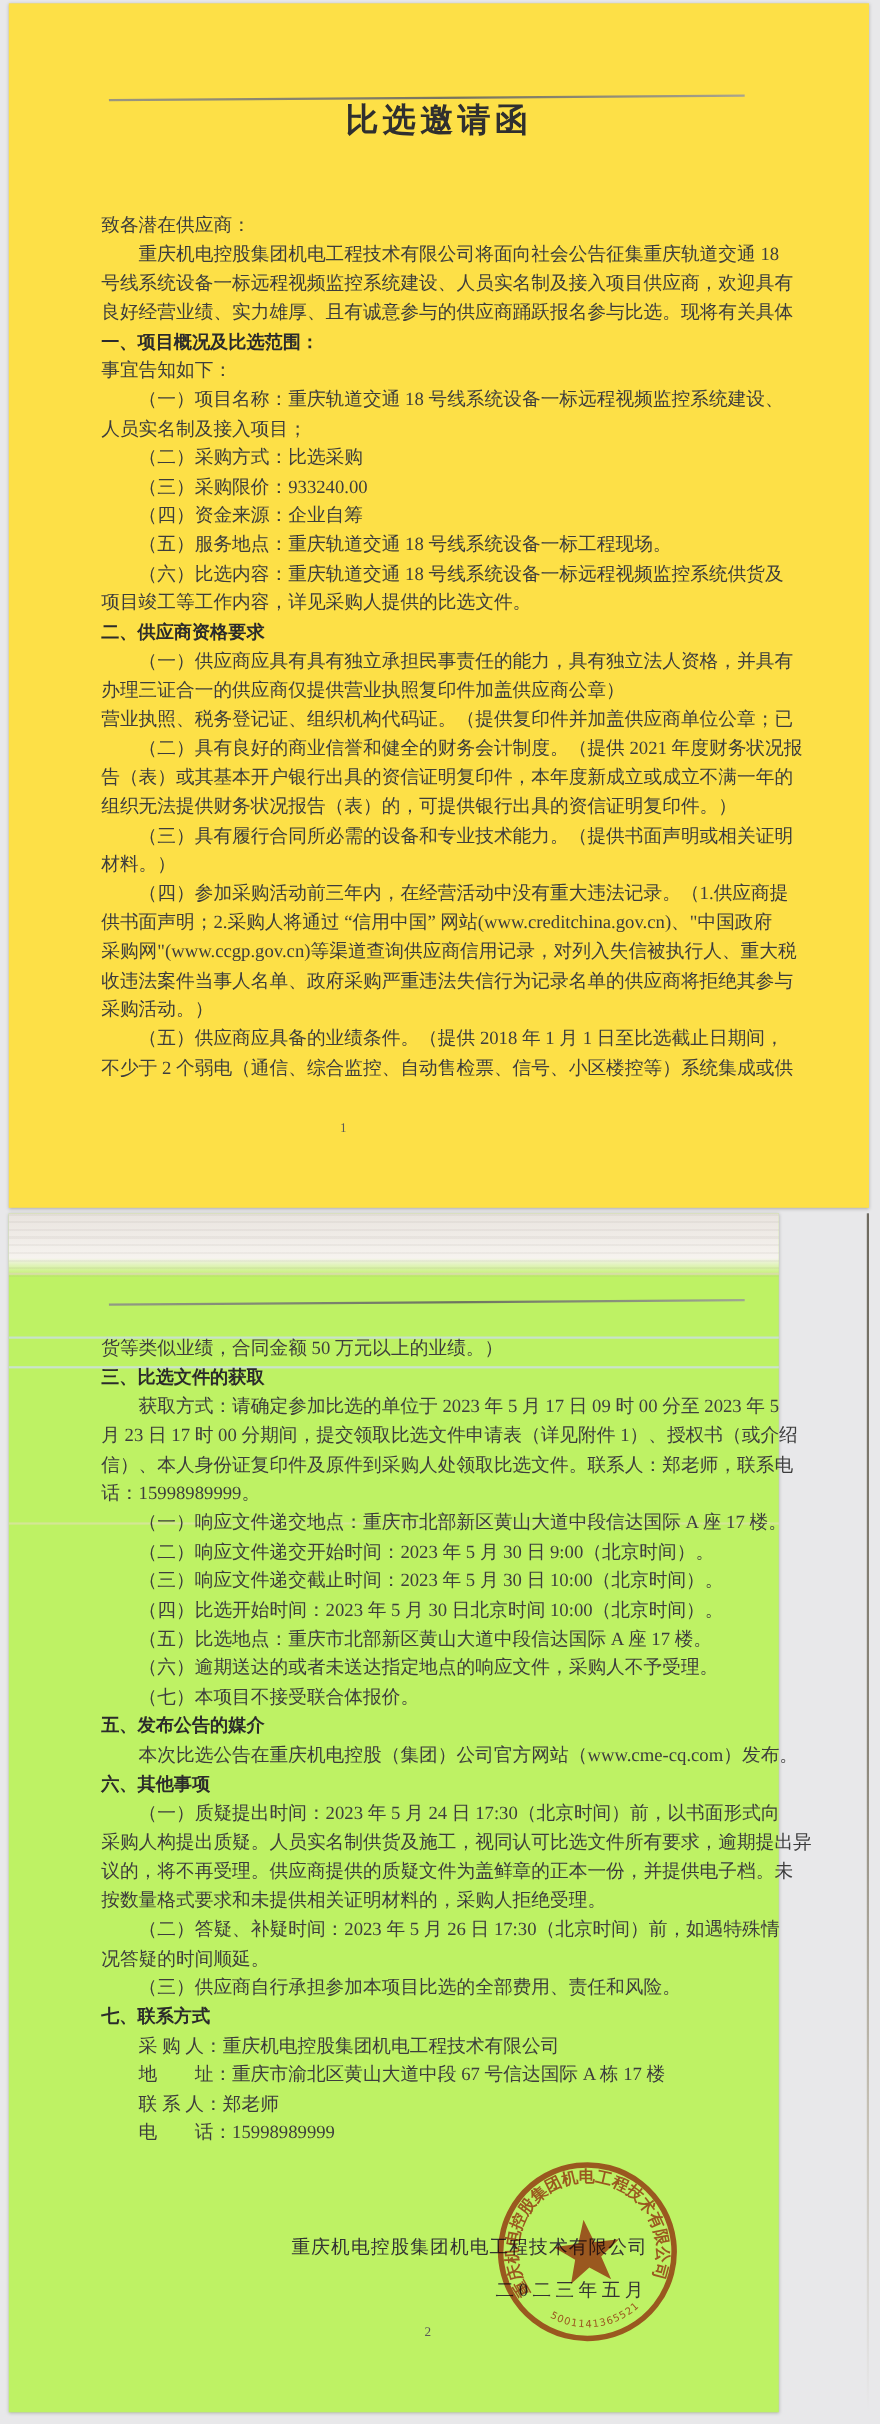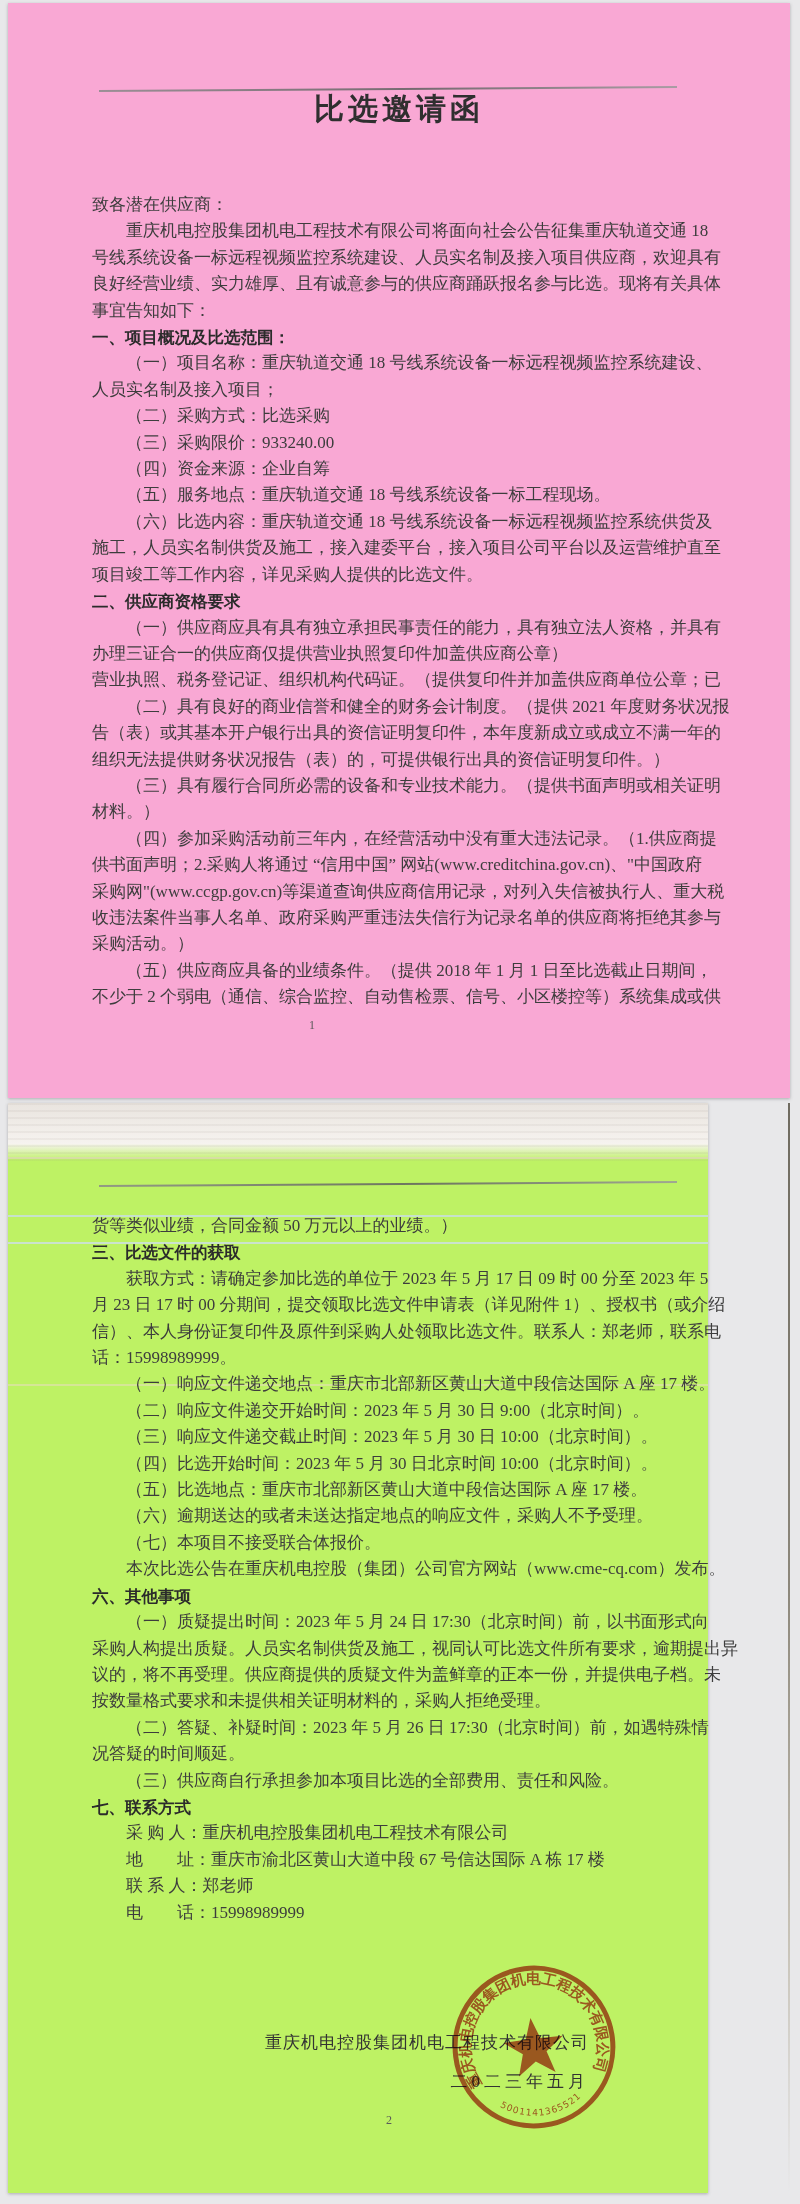--- a/index.html
+++ b/index.html
@@ -2,21 +2,21 @@
 <html><head>
 <meta charset="utf-8">
 <style>
   html,body { margin:0; padding:0; background:#e8e8ea; }
   .stage {
     position:relative; width:800px; height:2204px; margin:0 auto;
     background:#e8e8ea; overflow:hidden;
     font-family:"Liberation Serif","DejaVu Serif",serif;
   }
   .page {
-    position:absolute; background:#f9a8d4;
+    position:absolute; background:#fde047;
     box-shadow:0 1px 3px rgba(60,60,70,.35);
   }
   .page1 { left:8px; top:3px; width:782px; height:1095px; }
   .page2 { left:8px; top:1103px; width:700px; height:1090px; background:#bef264; }
 
   .doc-title {
     position:absolute; top:86px; left:0; width:100%; margin:0;
     text-align:center; font-weight:800; font-size:30px; letter-spacing:4px;
     color:#2f2f2f; font-family:"Liberation Serif","DejaVu Serif",serif;
   }
@@ -81,30 +81,29 @@
 <div class="stage">
 
   <div class="page page1">
     <div class="fold-line fold1"></div>
     <h1 class="doc-title">比选邀请函</h1>
     <div class="textflow p1flow">
         <div class="tline">致各潜在供应商：</div>
         <div class="tline ind">重庆机电控股集团机电工程技术有限公司将面向社会公告征集重庆轨道交通 18</div>
         <div class="tline">号线系统设备一标远程视频监控系统建设、人员实名制及接入项目供应商，欢迎具有</div>
         <div class="tline">良好经营业绩、实力雄厚、且有诚意参与的供应商踊跃报名参与比选。现将有关具体</div>
+        <div class="tline hline">一、项目概况及比选范围：</div>
         <div class="tline">事宜告知如下：</div>
-        <div class="tline hline">一、项目概况及比选范围：</div>
         <div class="tline ind">（一）项目名称：重庆轨道交通 18 号线系统设备一标远程视频监控系统建设、</div>
         <div class="tline">人员实名制及接入项目；</div>
         <div class="tline ind">（二）采购方式：比选采购</div>
         <div class="tline ind">（三）采购限价：933240.00</div>
         <div class="tline ind">（四）资金来源：企业自筹</div>
         <div class="tline ind">（五）服务地点：重庆轨道交通 18 号线系统设备一标工程现场。</div>
         <div class="tline ind">（六）比选内容：重庆轨道交通 18 号线系统设备一标远程视频监控系统供货及</div>
-        <div class="tline">施工，人员实名制供货及施工，接入建委平台，接入项目公司平台以及运营维护直至</div>
         <div class="tline">项目竣工等工作内容，详见采购人提供的比选文件。</div>
         <div class="tline hline">二、供应商资格要求</div>
         <div class="tline ind">（一）供应商应具有具有独立承担民事责任的能力，具有独立法人资格，并具有</div>
         <div class="tline">办理三证合一的供应商仅提供营业执照复印件加盖供应商公章）</div>
         <div class="tline">营业执照、税务登记证、组织机构代码证。（提供复印件并加盖供应商单位公章；已</div>
         <div class="tline ind">（二）具有良好的商业信誉和健全的财务会计制度。（提供 2021 年度财务状况报</div>
         <div class="tline">告（表）或其基本开户银行出具的资信证明复印件，本年度新成立或成立不满一年的</div>
         <div class="tline">组织无法提供财务状况报告（表）的，可提供银行出具的资信证明复印件。）</div>
         <div class="tline ind">（三）具有履行合同所必需的设备和专业技术能力。（提供书面声明或相关证明</div>
         <div class="tline">材料。）</div>
@@ -135,20 +134,21 @@
         <div class="tline">月 23 日 17 时 00 分期间，提交领取比选文件申请表（详见附件 1）、授权书（或介绍</div>
         <div class="tline">信）、本人身份证复印件及原件到采购人处领取比选文件。联系人：郑老师，联系电</div>
         <div class="tline">话：15998989999。</div>
         <div class="tline ind">（一）响应文件递交地点：重庆市北部新区黄山大道中段信达国际 A 座 17 楼。</div>
         <div class="tline ind">（二）响应文件递交开始时间：2023 年 5 月 30 日 9:00（北京时间）。</div>
         <div class="tline ind">（三）响应文件递交截止时间：2023 年 5 月 30 日 10:00（北京时间）。</div>
         <div class="tline ind">（四）比选开始时间：2023 年 5 月 30 日北京时间 10:00（北京时间）。</div>
         <div class="tline ind">（五）比选地点：重庆市北部新区黄山大道中段信达国际 A 座 17 楼。</div>
         <div class="tline ind">（六）逾期送达的或者未送达指定地点的响应文件，采购人不予受理。</div>
         <div class="tline ind">（七）本项目不接受联合体报价。</div>
+        <div class="tline hline">五、发布公告的媒介</div>
         <div class="tline ind">本次比选公告在重庆机电控股（集团）公司官方网站（www.cme-cq.com）发布。</div>
         <div class="tline hline">六、其他事项</div>
         <div class="tline ind">（一）质疑提出时间：2023 年 5 月 24 日 17:30（北京时间）前，以书面形式向</div>
         <div class="tline">采购人构提出质疑。人员实名制供货及施工，视同认可比选文件所有要求，逾期提出异</div>
         <div class="tline">议的，将不再受理。供应商提供的质疑文件为盖鲜章的正本一份，并提供电子档。未</div>
         <div class="tline">按数量格式要求和未提供相关证明材料的，采购人拒绝受理。</div>
         <div class="tline ind">（二）答疑、补疑时间：2023 年 5 月 26 日 17:30（北京时间）前，如遇特殊情</div>
         <div class="tline">况答疑的时间顺延。</div>
         <div class="tline ind">（三）供应商自行承担参加本项目比选的全部费用、责任和风险。</div>
         <div class="tline hline">七、联系方式</div>

